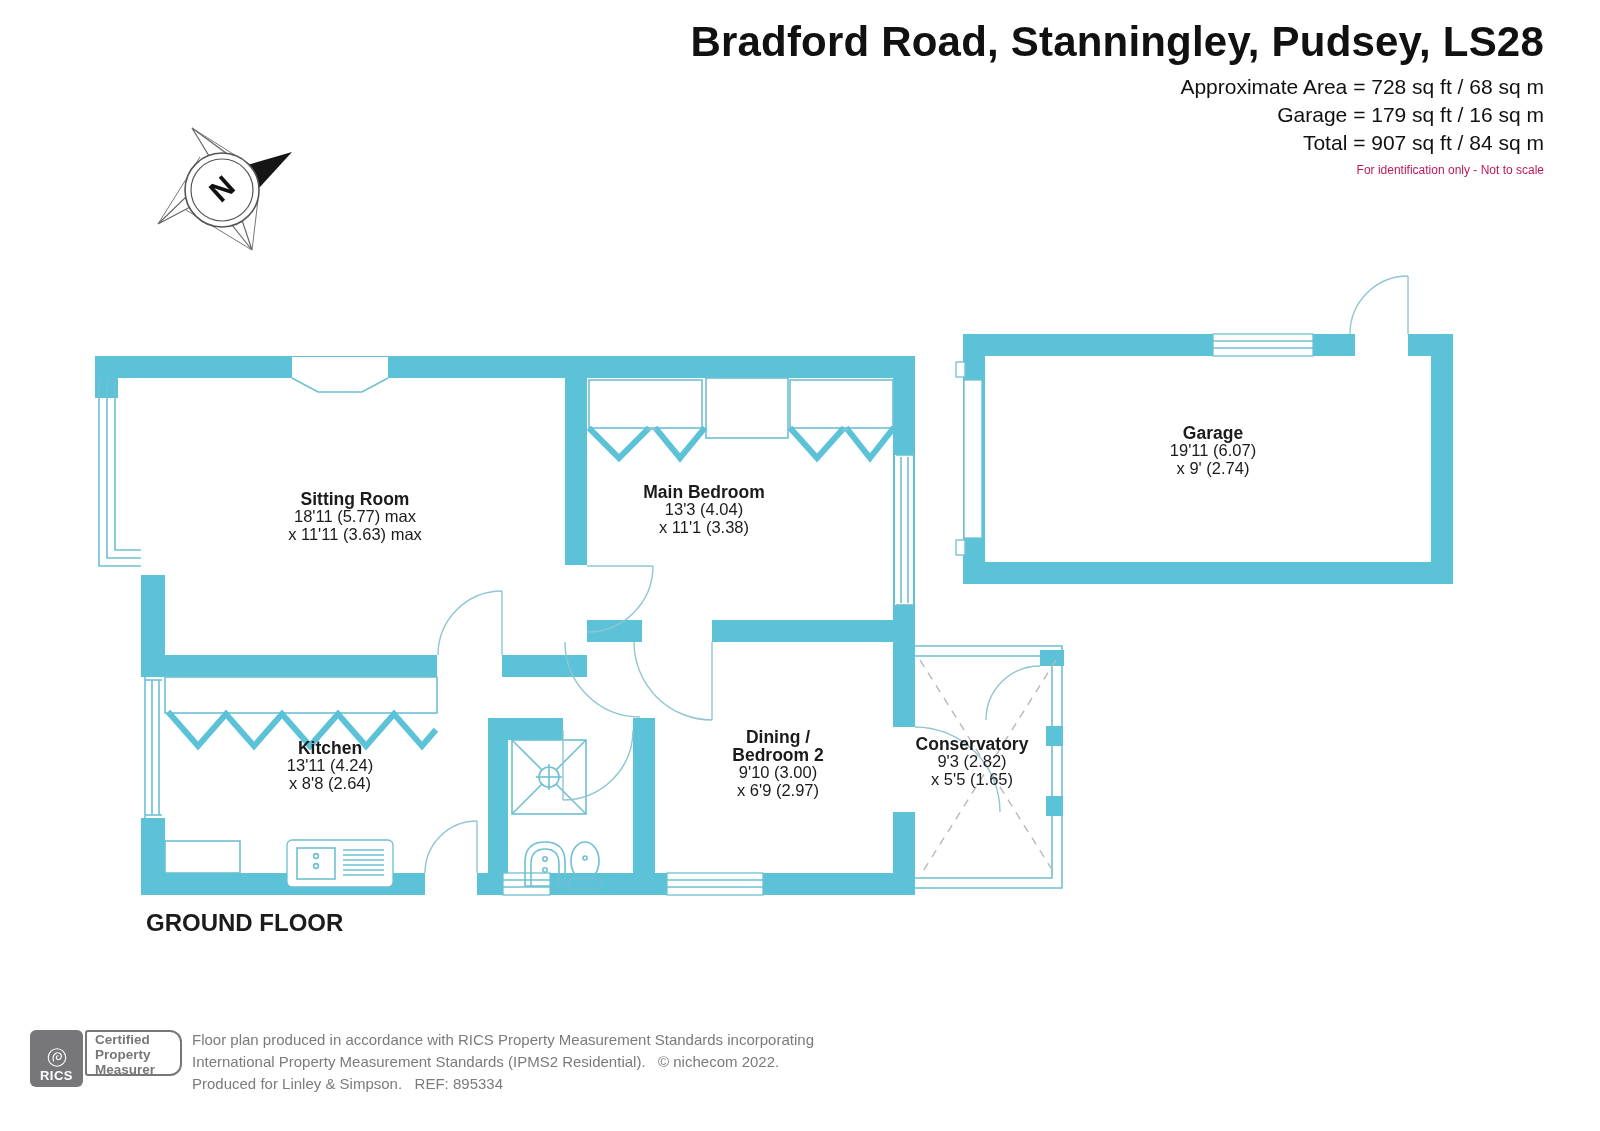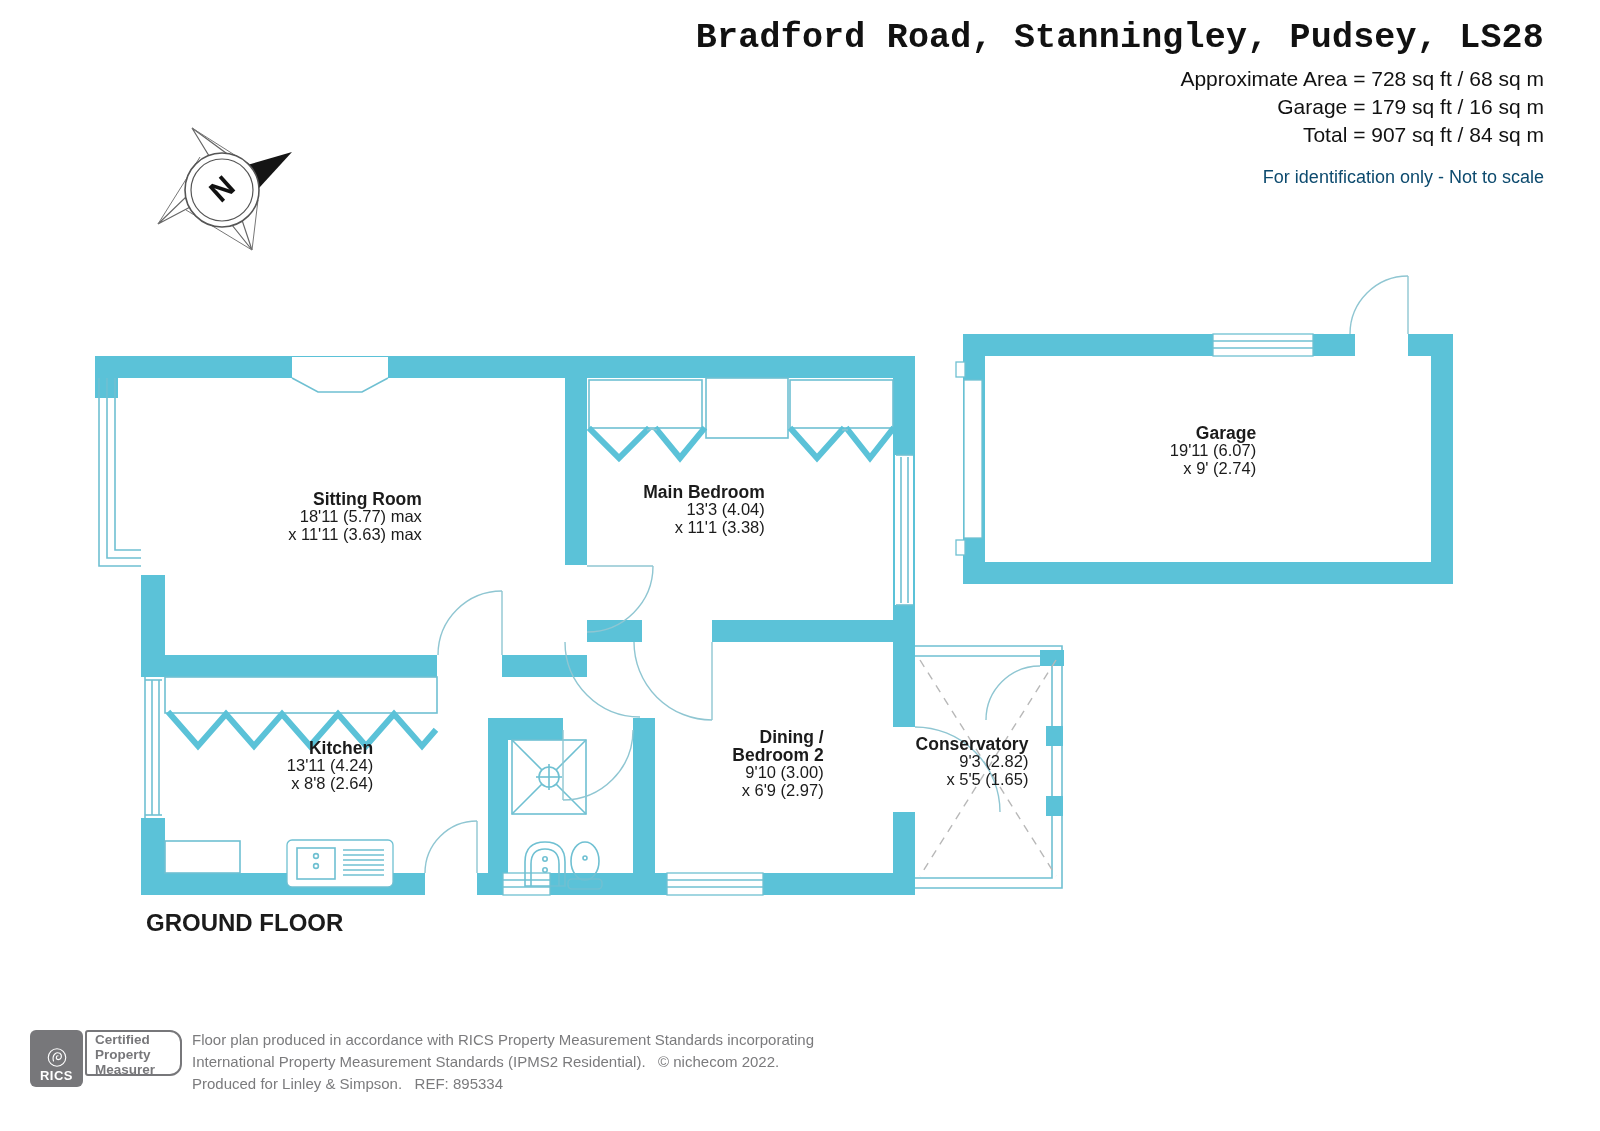--- a/index.html
+++ b/index.html
@@ -8,35 +8,35 @@
   }
   *{box-sizing:border-box;}
   html,body{margin:0;padding:0;}
   body{
     width:1600px;height:1131px;position:relative;background:#ffffff;
     font-family:"Liberation Sans", sans-serif;color:var(--ink);overflow:hidden;
   }
   .abs{position:absolute;}
   
   #header{right:56px;top:18px;text-align:right;}
-  #title{font-size:35px;font-weight:700;letter-spacing:.2px;color:#111;font-family:Liberation Mono, monospace;}
+  #title{font-size:42px;font-weight:700;letter-spacing:.2px;color:#111;}
   .area-line{font-size:21px;line-height:28px;color:#111;}
   #area-block{margin-top:7px;}
-  #id-note{font-size:18px;margin-top:18px;color:#0c4a6e;}
+  #id-note{font-size:12px;margin-top:6px;color:#be185d;}
   
   #plan{left:0;top:0;}
   svg .w{fill:var(--wall);}
   svg .wh{fill:#ffffff;}
   svg .ln{stroke:var(--line);stroke-width:1.6;fill:none;}
   svg .lnw{stroke:var(--line);stroke-width:1.3;fill:#fff;}
   svg .arc{stroke:#8fc6d2;stroke-width:1.4;fill:none;}
   svg .thick{stroke:var(--wall);stroke-width:6;fill:none;stroke-linecap:square;}
   svg .dash{stroke:var(--dash);stroke-width:1.4;fill:none;stroke-dasharray:8 7;}
   
-  .room-label{position:absolute;transform:translateX(-50%);text-align:right;}
+  .room-label{position:absolute;transform:translateX(-50%);text-align:center;}
   .room-name{font-size:17.5px;font-weight:700;line-height:18px;white-space:pre-line;}
   .room-dims{font-size:16.5px;line-height:17.5px;white-space:pre-line;}
   #floor-label{left:146px;top:909px;font-size:24px;font-weight:700;}
   
   #compass-n{left:222px;top:189px;transform:translate(-50%,-50%) rotate(-42deg);
     font-size:30px;font-weight:700;color:#111;}
   
   #rics-box{left:30px;top:1030px;width:53px;height:57px;background:#77777a;border-radius:6px;
     display:flex;flex-direction:column;align-items:center;justify-content:flex-end;padding:17px 0 4px;}
   #rics-label{color:#fff;font-weight:700;font-size:13px;letter-spacing:.5px;}

